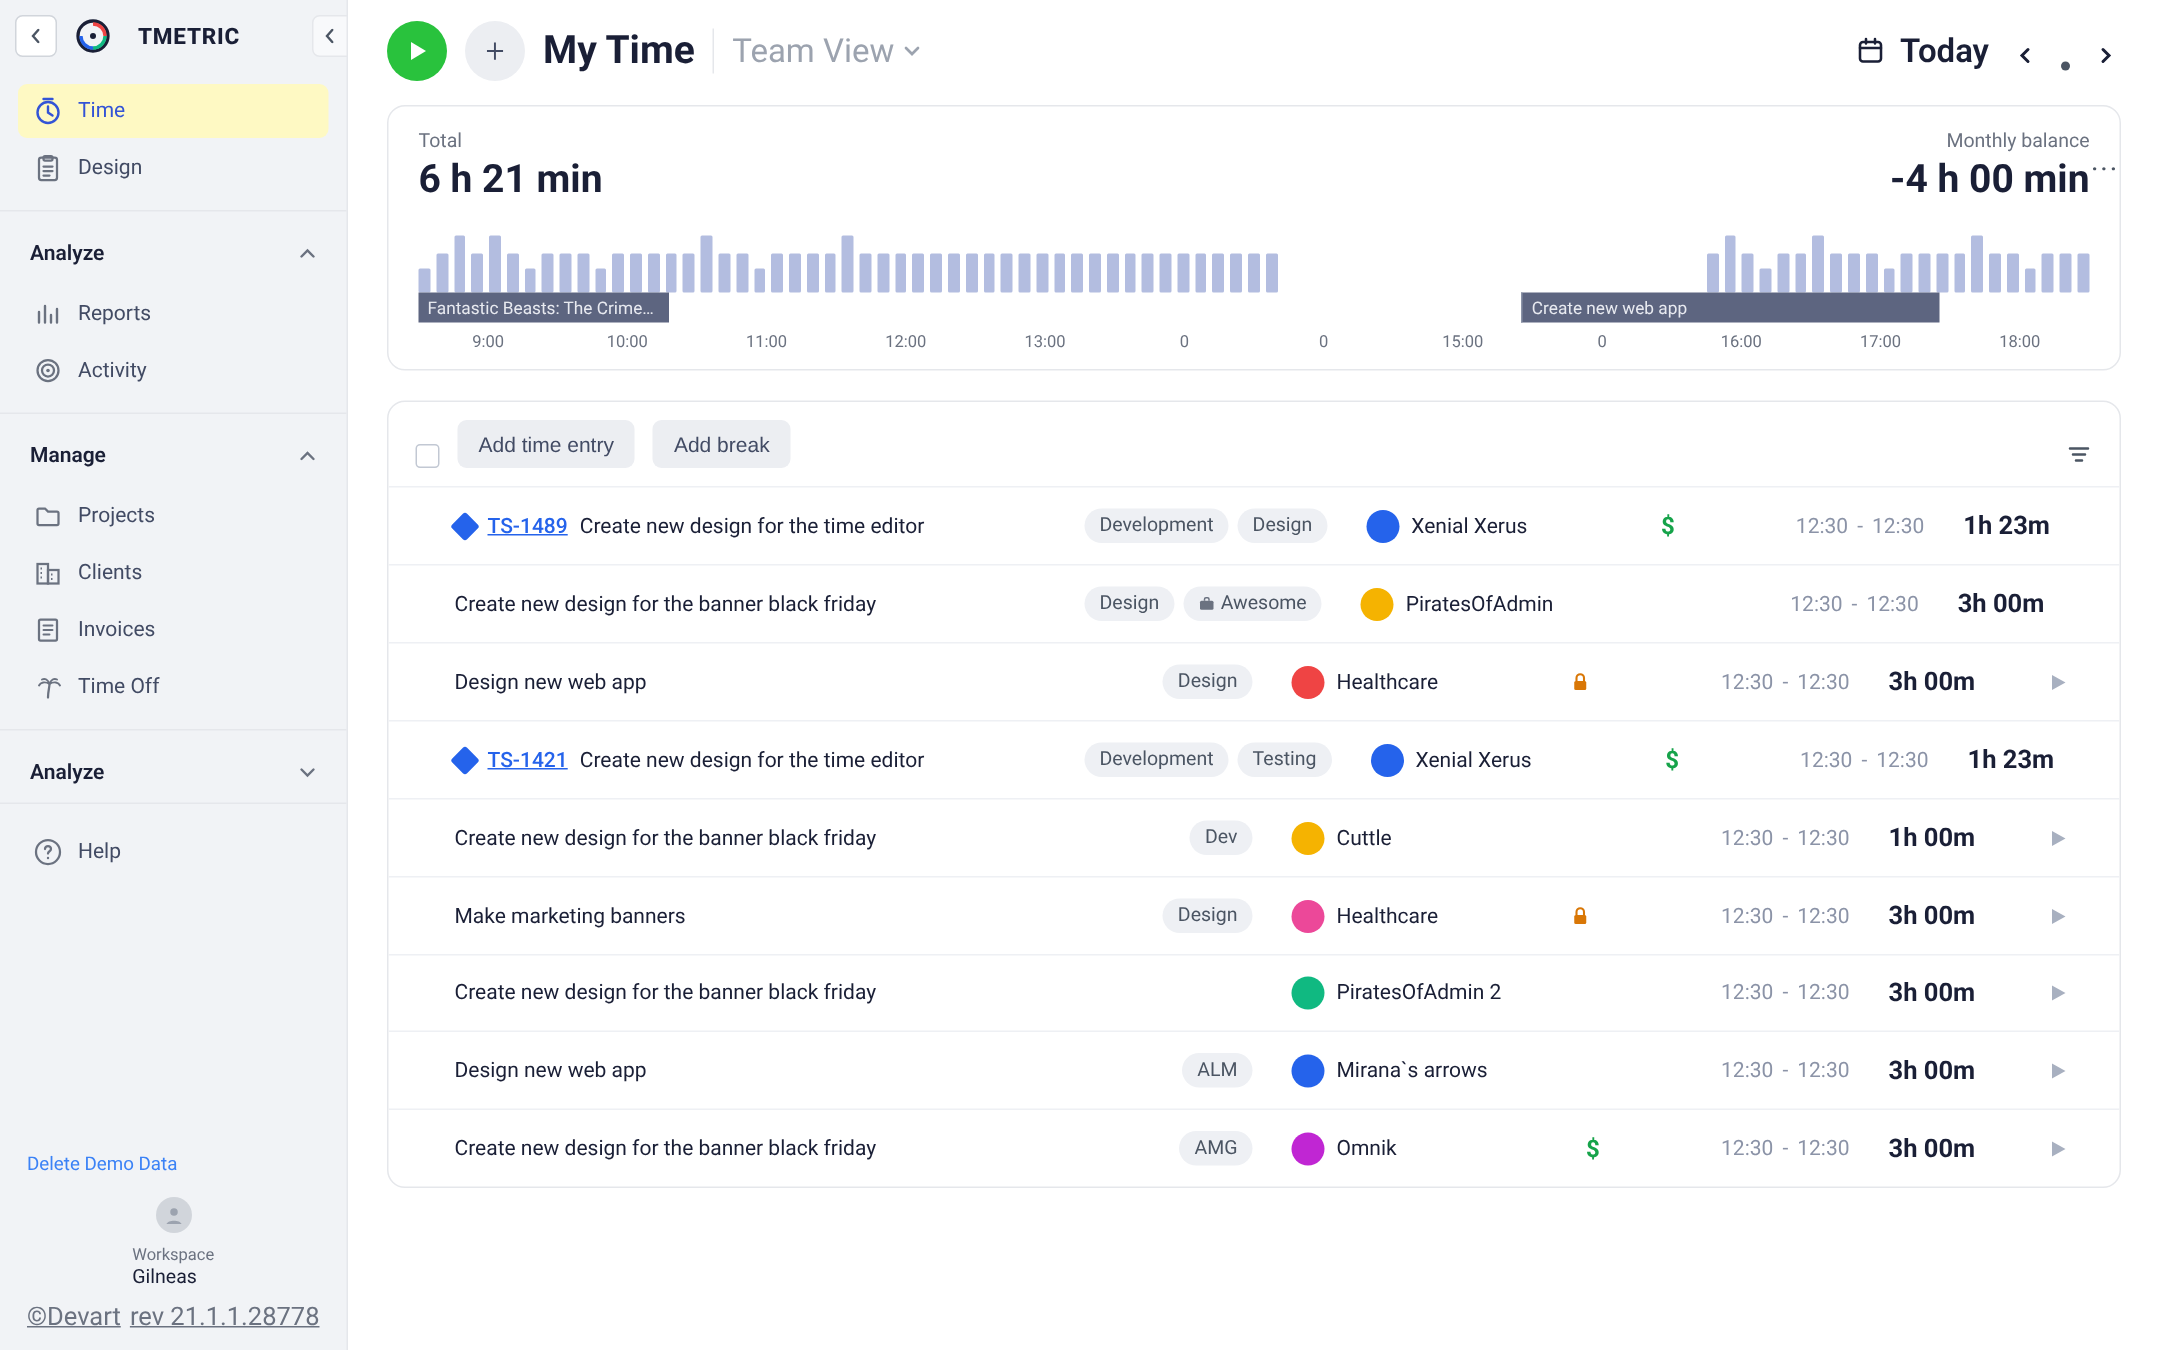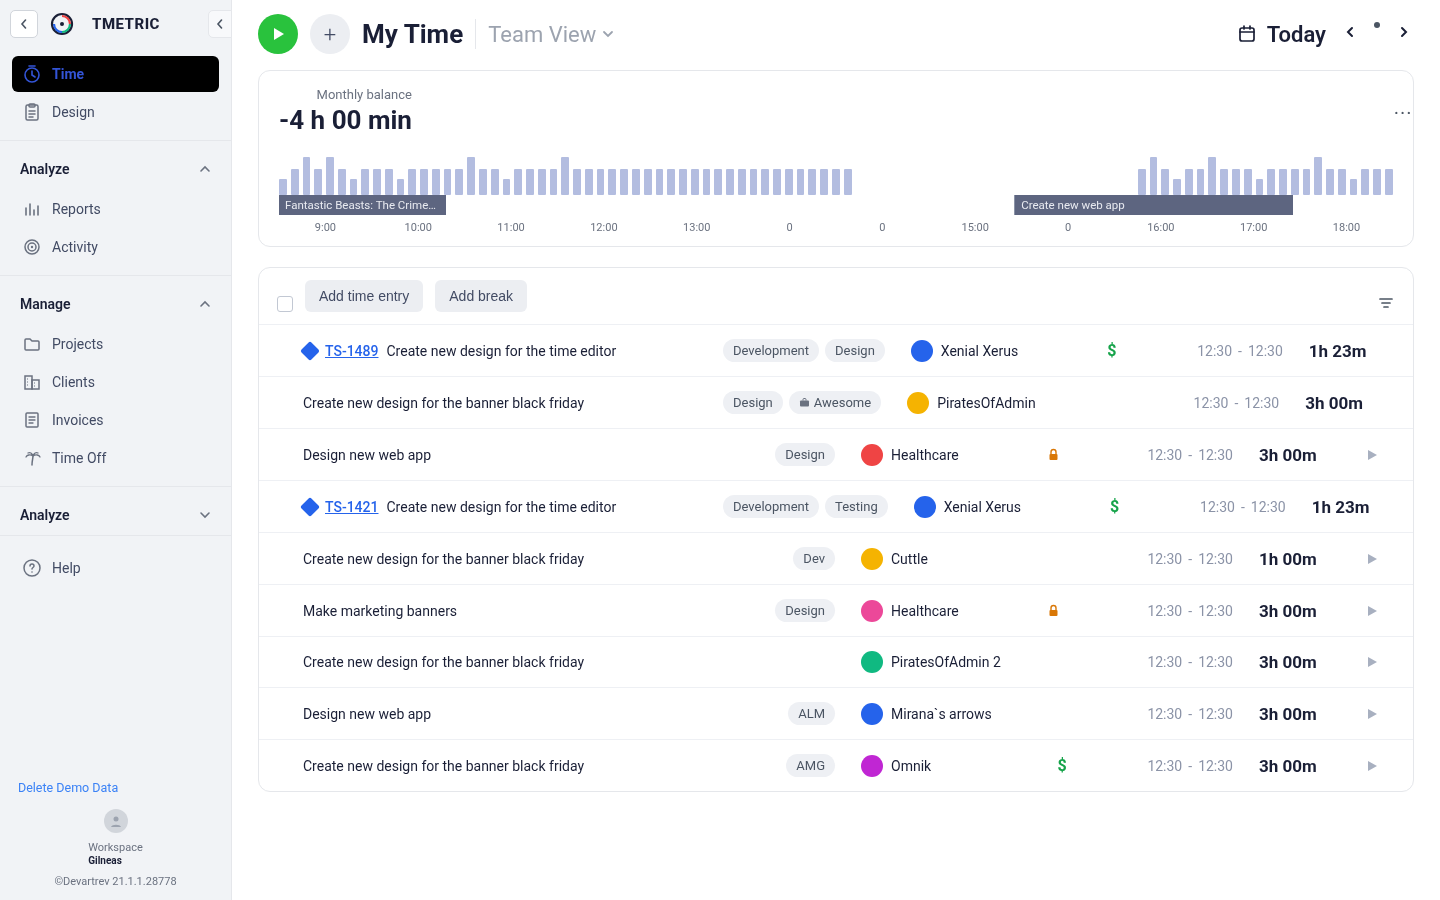--- a/index.html
+++ b/index.html
@@ -6,42 +6,42 @@
 body { font-family: -apple-system, BlinkMacSystemFont, "Segoe UI", Roboto, sans-serif; background: #fff; color: #1a1f36; font-size: 14px; width: 1440px; height: 900px; overflow: hidden; display: flex; }
 .sidebar { width: 232px; background: #f1f3f6; display: flex; flex-direction: column; border-right: 1px solid #e5e7eb; }
 .sidebar-header { display: flex; align-items: center; padding: 10px; gap: 8px; position: relative; }
 .back-btn { width: 28px; height: 28px; border: 1px solid #d1d5db; border-radius: 5px; background: #fff; display: flex; align-items: center; justify-content: center; cursor: pointer; }
 .logo-area { display: flex; align-items: center; gap: 18px; margin-left: 4px; }
 .logo-mark { width: 24px; height: 24px; }
 .logo-text { font-weight: 800; font-size: 15px; letter-spacing: 0.5px; }
 .collapse-btn { position: absolute; right: -1px; top: 10px; width: 24px; height: 28px; display: flex; align-items: center; justify-content: center; cursor: pointer; background:#f8f9fb; border:1px solid #e5e7eb; border-radius:5px 0 0 5px; }
 .nav-group { padding: 8px 12px 2px; }
 .nav-item { display: flex; align-items: center; gap: 10px; padding: 8px 10px; border-radius: 6px; cursor: pointer; color: #424b64; margin-bottom: 2px; }
-.nav-item.active { background: #000000; color: #3354d6; font-weight: 700; }
+.nav-item.active { background: #fef9c3; color: #3354d6; font-weight: 400; }
 .nav-icon { width: 20px; height: 20px; display: flex; align-items: center; justify-content: center; flex-shrink: 0; }
 .section-header { display: flex; justify-content: space-between; align-items: center; padding: 14px 20px 6px; font-weight: 600; font-size: 14px; color: #1a1f36; cursor: pointer; }
 .section-header .chev { color: #6b7280; }
 .divider { height: 1px; background: #e5e7eb; margin: 6px 0; }
 .sidebar-footer { margin-top: auto; padding: 12px 18px; font-size: 12.5px; }
 .delete-demo { color: #3b82f6; cursor: pointer; margin-bottom: 14px; display: inline-block; }
 .workspace-row { display: flex; align-items: center; gap: 8px; margin-bottom: 8px; flex-direction: column; }
 .avatar-circle { width: 24px; height: 24px; border-radius: 50%; background: #d1d5db; display: flex; align-items: center; justify-content: center; }
 .ws-labels { line-height: 1.25; }
 .ws-label { color: #6b7280; font-size: 11px; }
-.ws-name { font-weight: 700; font-size: 10px; }
-.version-row { display: flex; justify-content: center; color: #6b7280; font-size: 11px; }
+.ws-name { font-weight: 400; font-size: 13px; }
+.version-row { display: flex; justify-content: space-between; color: #6b7280; font-size: 17px; text-decoration: underline; }
 
 .main { flex: 1; padding: 14px 26px 0 26px; overflow-y: auto; }
 .topbar { display: flex; align-items: center; gap: 12px; margin-bottom: 16px; }
 .play-btn { width: 40px; height: 40px; border-radius: 50%; background: #29c23d; display: flex; align-items: center; justify-content: center; cursor: pointer; }
 .plus-btn { width: 40px; height: 40px; border-radius: 50%; background: #eceef2; display: flex; align-items: center; justify-content: center; cursor: pointer; color:#424b64; font-size:22px; font-weight:300; }
 .page-title { font-size: 26px; font-weight: 700; }
 .vsep { width: 1px; height: 30px; background: #e5e7eb; }
 .team-view { display: flex; align-items: center; gap: 6px; color: #9ca3af; font-size: 22px; cursor: pointer; }
-.date-nav { margin-left: auto; display: flex; align-items: flex-start; gap: 14px; }
+.date-nav { margin-left: auto; display: flex; align-items: flex-end; gap: 14px; }
 .today-label { font-size: 22px; font-weight: 600; display:flex; align-items:center; gap:10px; }
 .arrow-btn { cursor: pointer; color: #4b5563; padding:4px; }
 .dot-sep { width: 6px; height: 6px; border-radius: 50%; background: #4b5563; }
 
 .summary-card { border: 1px solid #e5e7eb; border-radius: 12px; padding: 16px 20px 12px; margin-bottom: 20px; position: relative; }
 .summary-top { display: flex; justify-content: space-between; }
 .summary-block .label { font-size: 13px; color: #6b7280; margin-bottom: 3px; }
 .summary-block .value { font-size: 26px; font-weight: 700; }
 .summary-block.right { text-align: right; }
 .more-dots { position: absolute; right: -6px; top: 28px; cursor: pointer; color: #4b5563; padding: 6px; font-weight:700; letter-spacing:2px; }
@@ -288,20 +288,24 @@
       <span class="arrow-btn">
           <svg width="12" height="12" viewBox="0 0 12 12">
             <path d="M4 2 L8 6 L4 10" stroke="#1a1f36" stroke-width="2" fill="none" stroke-linecap="round"></path>
           </svg>
         </span>
     </div>
   </div>
 
   <div class="summary-card">
     <div class="summary-top">
+      <div class="summary-block">
+        <div class="label">Total</div>
+        <div class="value">6 h 21 min</div>
+      </div>
       <div class="summary-block right">
         <div class="label">Monthly balance</div>
         <div class="value">-4 h 00 min</div>
       </div>
     </div>
     <span class="more-dots">···</span>
     <div class="timeline">
       <div class="timeline-bars" id="tlbars">
           <div class="bar short"></div>
           <div class="bar "></div>

